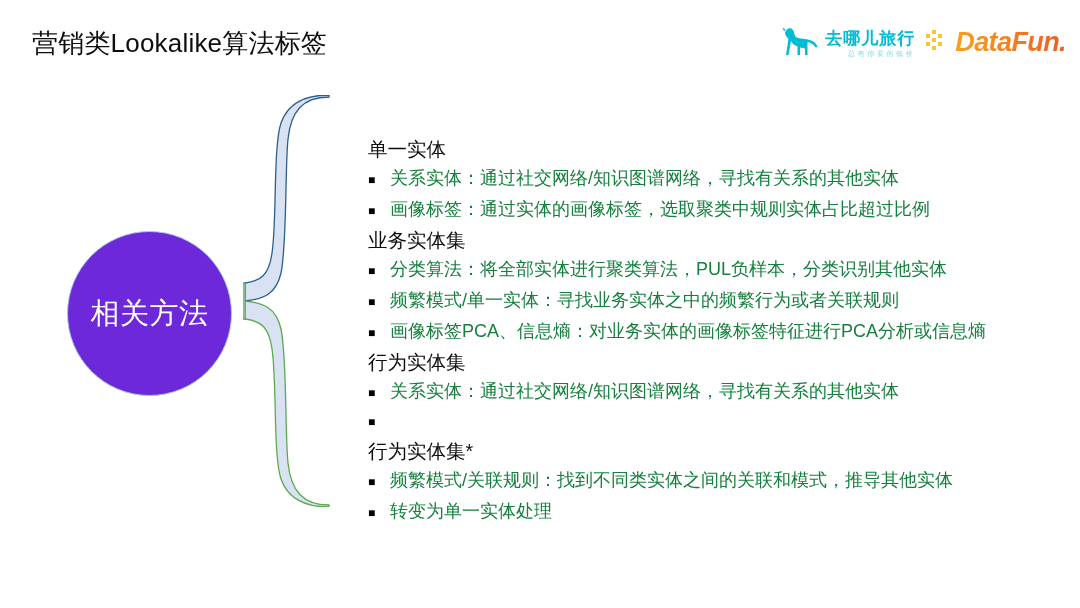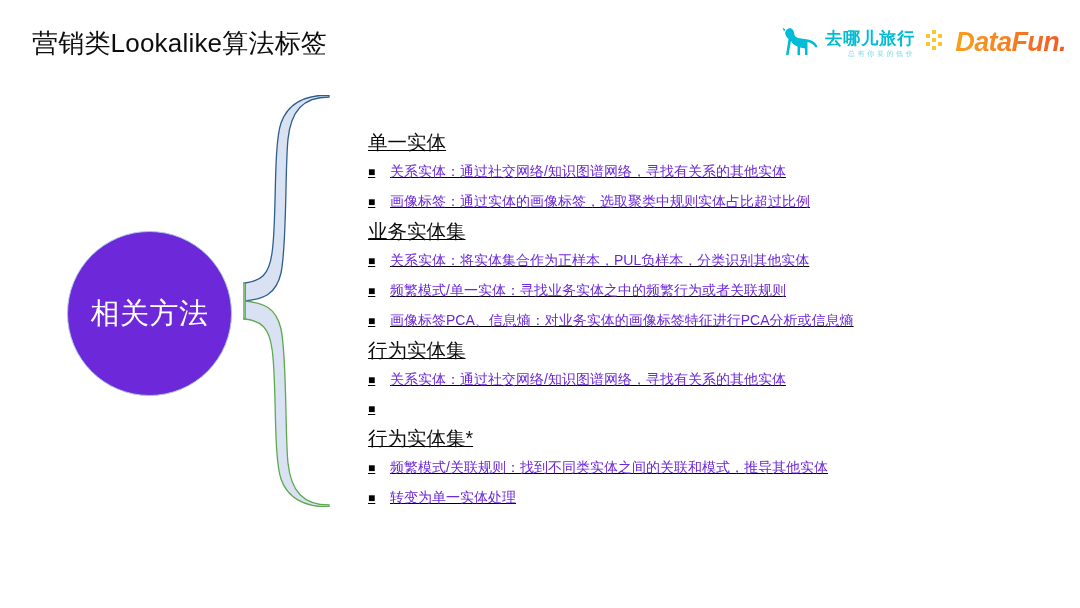--- a/index.html
+++ b/index.html
@@ -105,45 +105,44 @@
     left: 243px;
     top: 95px;
     width: 120px;
     height: 412px;
   }
 
   
   #content {
     position: absolute;
     left: 368px;
-    top: 128px;
+    top: 135px;
     width: 690px;
-    text-decoration: underline;
   }
   .group-heading {
     font-size: 19.5px;
     line-height: 29px;
     color: #0d0d0d;
     white-space: nowrap;
   }
   .bullet-row {
     display: flex;
     align-items: baseline;
     line-height: 29px;
   }
   .bullet-marker {
     flex: 0 0 auto;
     width: 22px;
     font-size: 12px;
     color: #000000;
     line-height: 29px;
   }
   .bullet-text {
-    font-size: 14px;
-    color: #6d28d9;
+    font-size: 18px;
+    color: #15803d;
     white-space: nowrap;
     line-height: 29px;
   }
 </style>
 </head>
 <body>
 
 <div id="slide-title">营销类Lookalike算法标签</div>
 
 <div id="logo-bar">
@@ -225,21 +224,21 @@
     <div class="bullet-row">
       <span class="bullet-marker">■</span>
       <span class="bullet-text">画像标签：通过实体的画像标签，选取聚类中规则实体占比超过比例</span>
     </div>
   </div>
 
   <div>
     <div class="group-heading">业务实体集</div>
     <div class="bullet-row">
       <span class="bullet-marker">■</span>
-      <span class="bullet-text">关系实体：将实体集合作为正样本，PUL负样本，分类识别其他实体</span>
+      <span class="bullet-text">分类算法：将全部实体进行聚类算法，PUL负样本，分类识别其他实体</span>
     </div>
     <div class="bullet-row">
       <span class="bullet-marker">■</span>
       <span class="bullet-text">频繁模式/单一实体：寻找业务实体之中的频繁行为或者关联规则</span>
     </div>
     <div class="bullet-row">
       <span class="bullet-marker">■</span>
       <span class="bullet-text">画像标签PCA、信息熵：对业务实体的画像标签特征进行PCA分析或信息熵</span>
     </div>
   </div>

